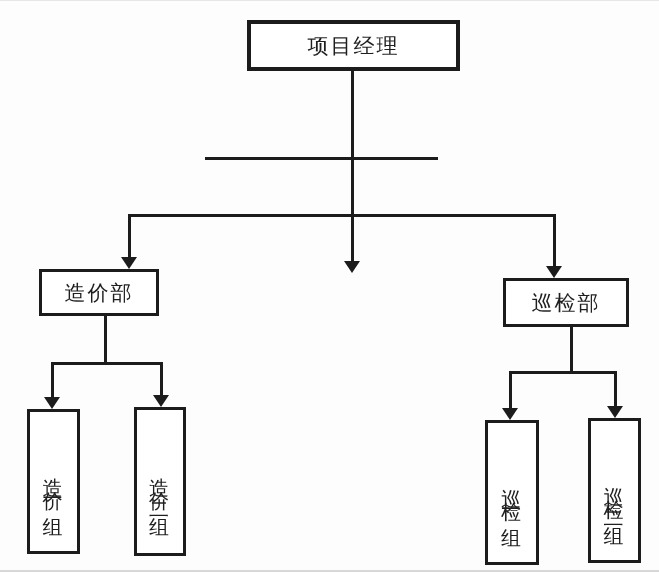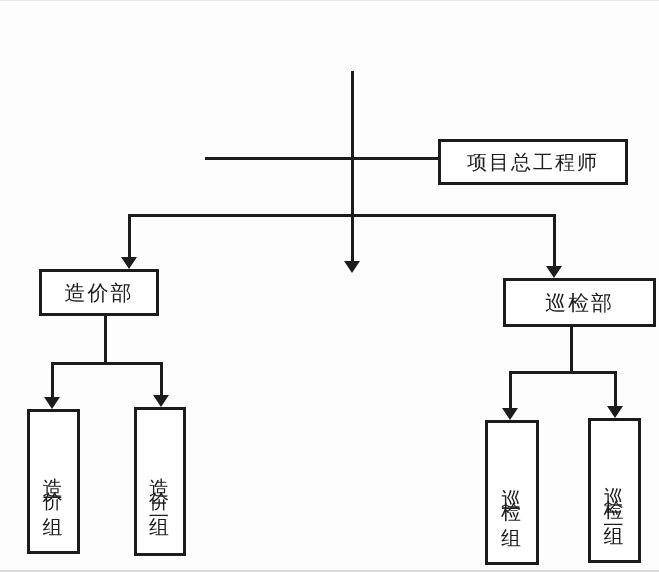--- a/index.html
+++ b/index.html
@@ -75,32 +75,32 @@
   <div class="vline" style="left:160px;top:361px;height:35px;"></div>
   <div class="arrow-down" style="left:153px;top:394px;"></div>
 
   <div class="vline" style="left:570px;top:326px;height:47px;"></div>
   <div class="hline" style="left:509px;top:370px;width:108px;"></div>
   <div class="vline" style="left:509px;top:370px;height:38px;"></div>
   <div class="arrow-down" style="left:502px;top:407px;"></div>
   <div class="vline" style="left:614px;top:370px;height:36px;"></div>
   <div class="arrow-down" style="left:607px;top:405px;"></div>
 
+  <div class="box thick" style="left:247px;top:19px;width:213px;height:51px;">
+    <span>项目经理</span>
+  </div>
 
 
-  <div class="box" style="left:438px;top:138px;width:190px;height:46px;font-size:20px;">
-    <span>项目总工程师</span>
-  </div>
 
   <div class="box" style="left:39px;top:268px;width:120px;height:47px;">
     <span>造价部</span>
   </div>
 
 
-  <div class="box" style="left:503px;top:277px;width:153px;height:49px;">
+  <div class="box" style="left:503px;top:277px;width:126px;height:49px;">
     <span>巡检部</span>
   </div>
 
   <div class="box vbox" style="left:27px;top:408px;width:53px;height:145px;">
     <span class="vtext">造价一组</span>
   </div>
 
   <div class="box vbox" style="left:134px;top:406px;width:52px;height:149px;">
     <span class="vtext">造价二组</span>
   </div>

